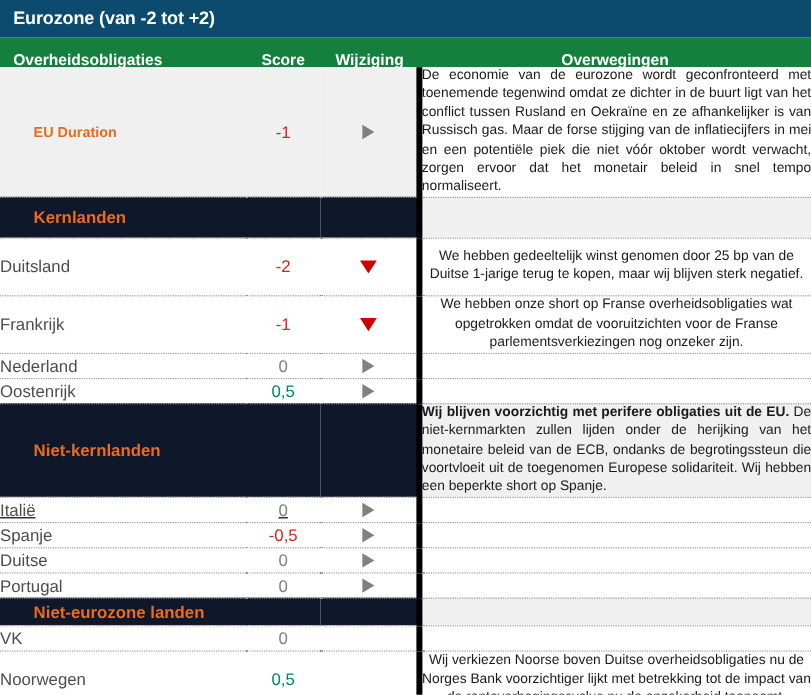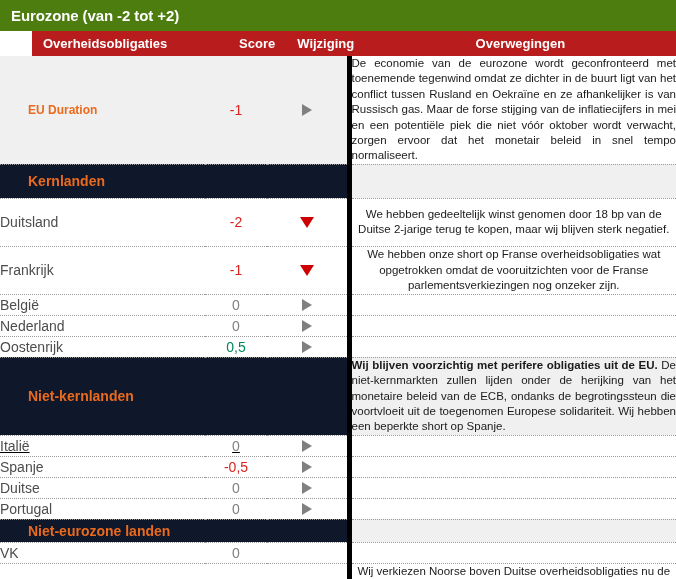--- a/index.html
+++ b/index.html
@@ -18,43 +18,42 @@
   .panel {
     width: 676px;
     height: 579px;
     box-sizing: border-box;
     background: #ffffff;
     position: relative;
   }
 
   
   .title-bar {
-    background: #4d7c0f;
+    background: #0c4a6e;
     height: 31px;
     display: flex;
     align-items: center;
     padding: 0 0 0 11px;
     box-sizing: border-box;
   }
   .title-bar .title-text {
     color: #ffffff;
     font-size: 15px;
     font-weight: bold;
     letter-spacing: -0.1px;
     line-height: 1;
   }
 
   
   .col-head {
-    background: #b91c1c;
+    background: #15803d;
     height: 25px;
     display: flex;
-    align-items: center;
-    box-sizing: border-box;
-    margin-left: 32px;
+    align-items: flex-end;
+    box-sizing: border-box;
   }
   .col-head .ch {
     color: #ffffff;
     font-size: 13px;
     font-weight: bold;
     line-height: 1;
   }
   .ch-name     { width: 205px; padding-left: 11px; box-sizing: border-box; }
   .ch-score    { width: 62px;  text-align: center; }
   .ch-change   { width: 82px;  text-align: center; }
@@ -188,35 +187,29 @@
         <tr class="row-sep sect" style="height: 34px;">
           <td class="cell-name">Kernlanden</td>
           <td class="cell-score score-zero"></td>
           <td class="cell-change"></td>
           <td class="cell-comment cm-justify"></td>
         </tr>
         <tr class="row-sep" style="height: 48px;">
           <td class="cell-name">Duitsland</td>
           <td class="cell-score score-neg">-2</td>
           <td class="cell-change"><span class="arrow arrow-down"></span></td>
-          <td class="cell-comment cm-center"><span>We hebben gedeeltelijk winst genomen door 18 bp van de Duitse 2-jarige terug te kopen, maar wij blijven sterk negatief.</span></td>
+          <td class="cell-comment cm-center"><span>We hebben gedeeltelijk winst genomen door 25 bp van de Duitse 1-jarige terug te kopen, maar wij blijven sterk negatief.</span></td>
         </tr>
         <tr class="row-sep" style="height: 48px;">
           <td class="cell-name">Frankrijk</td>
           <td class="cell-score score-neg">-1</td>
           <td class="cell-change"><span class="arrow arrow-down"></span></td>
           <td class="cell-comment cm-center"><span>We hebben onze short op Franse overheidsobligaties wat opgetrokken omdat de vooruitzichten voor de Franse parlementsverkiezingen nog onzeker zijn.</span></td>
         </tr>
         <tr class="row-sep" style="height: 21px;">
-          <td class="cell-name">België</td>
-          <td class="cell-score score-zero">0</td>
-          <td class="cell-change"><span class="arrow arrow-flat"></span></td>
-          <td class="cell-comment cm-center"></td>
-        </tr>
-        <tr class="row-sep" style="height: 21px;">
           <td class="cell-name">Nederland</td>
           <td class="cell-score score-zero">0</td>
           <td class="cell-change"><span class="arrow arrow-flat"></span></td>
           <td class="cell-comment cm-center"></td>
         </tr>
         <tr class="row-sep" style="height: 21px;">
           <td class="cell-name">Oostenrijk</td>
           <td class="cell-score score-pos">0,5</td>
           <td class="cell-change"><span class="arrow arrow-flat"></span></td>
           <td class="cell-comment cm-center"></td>

